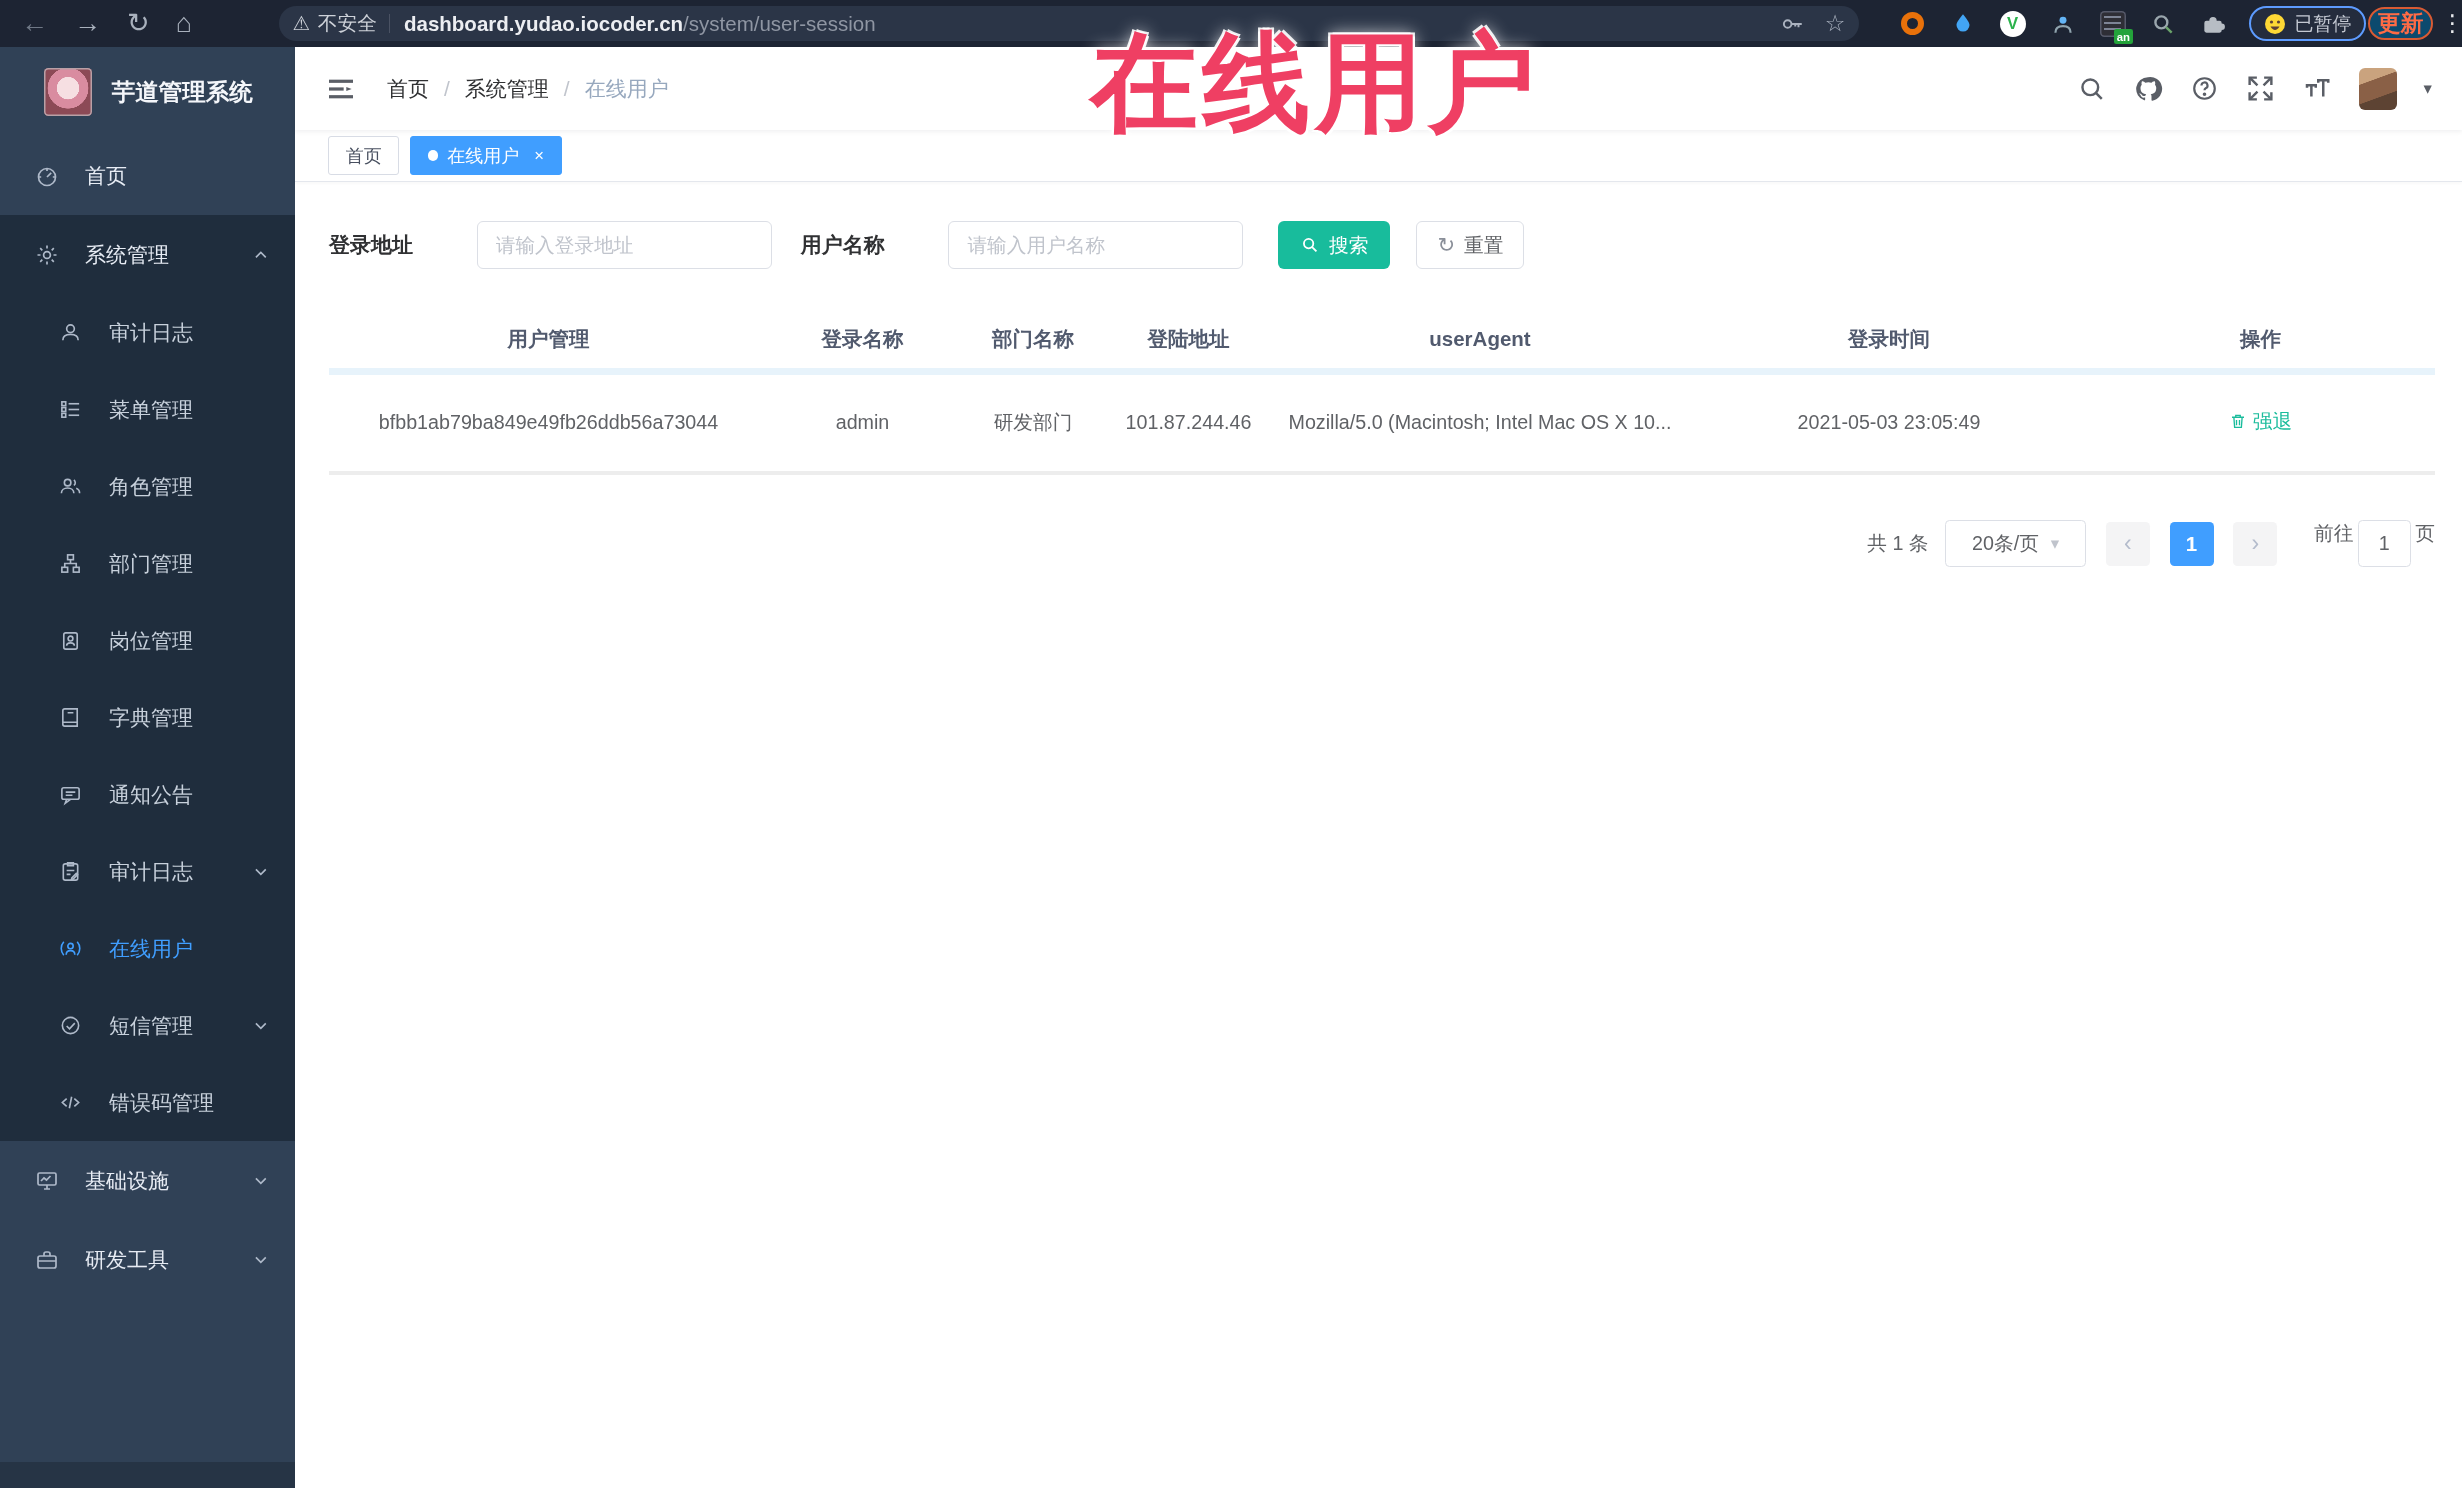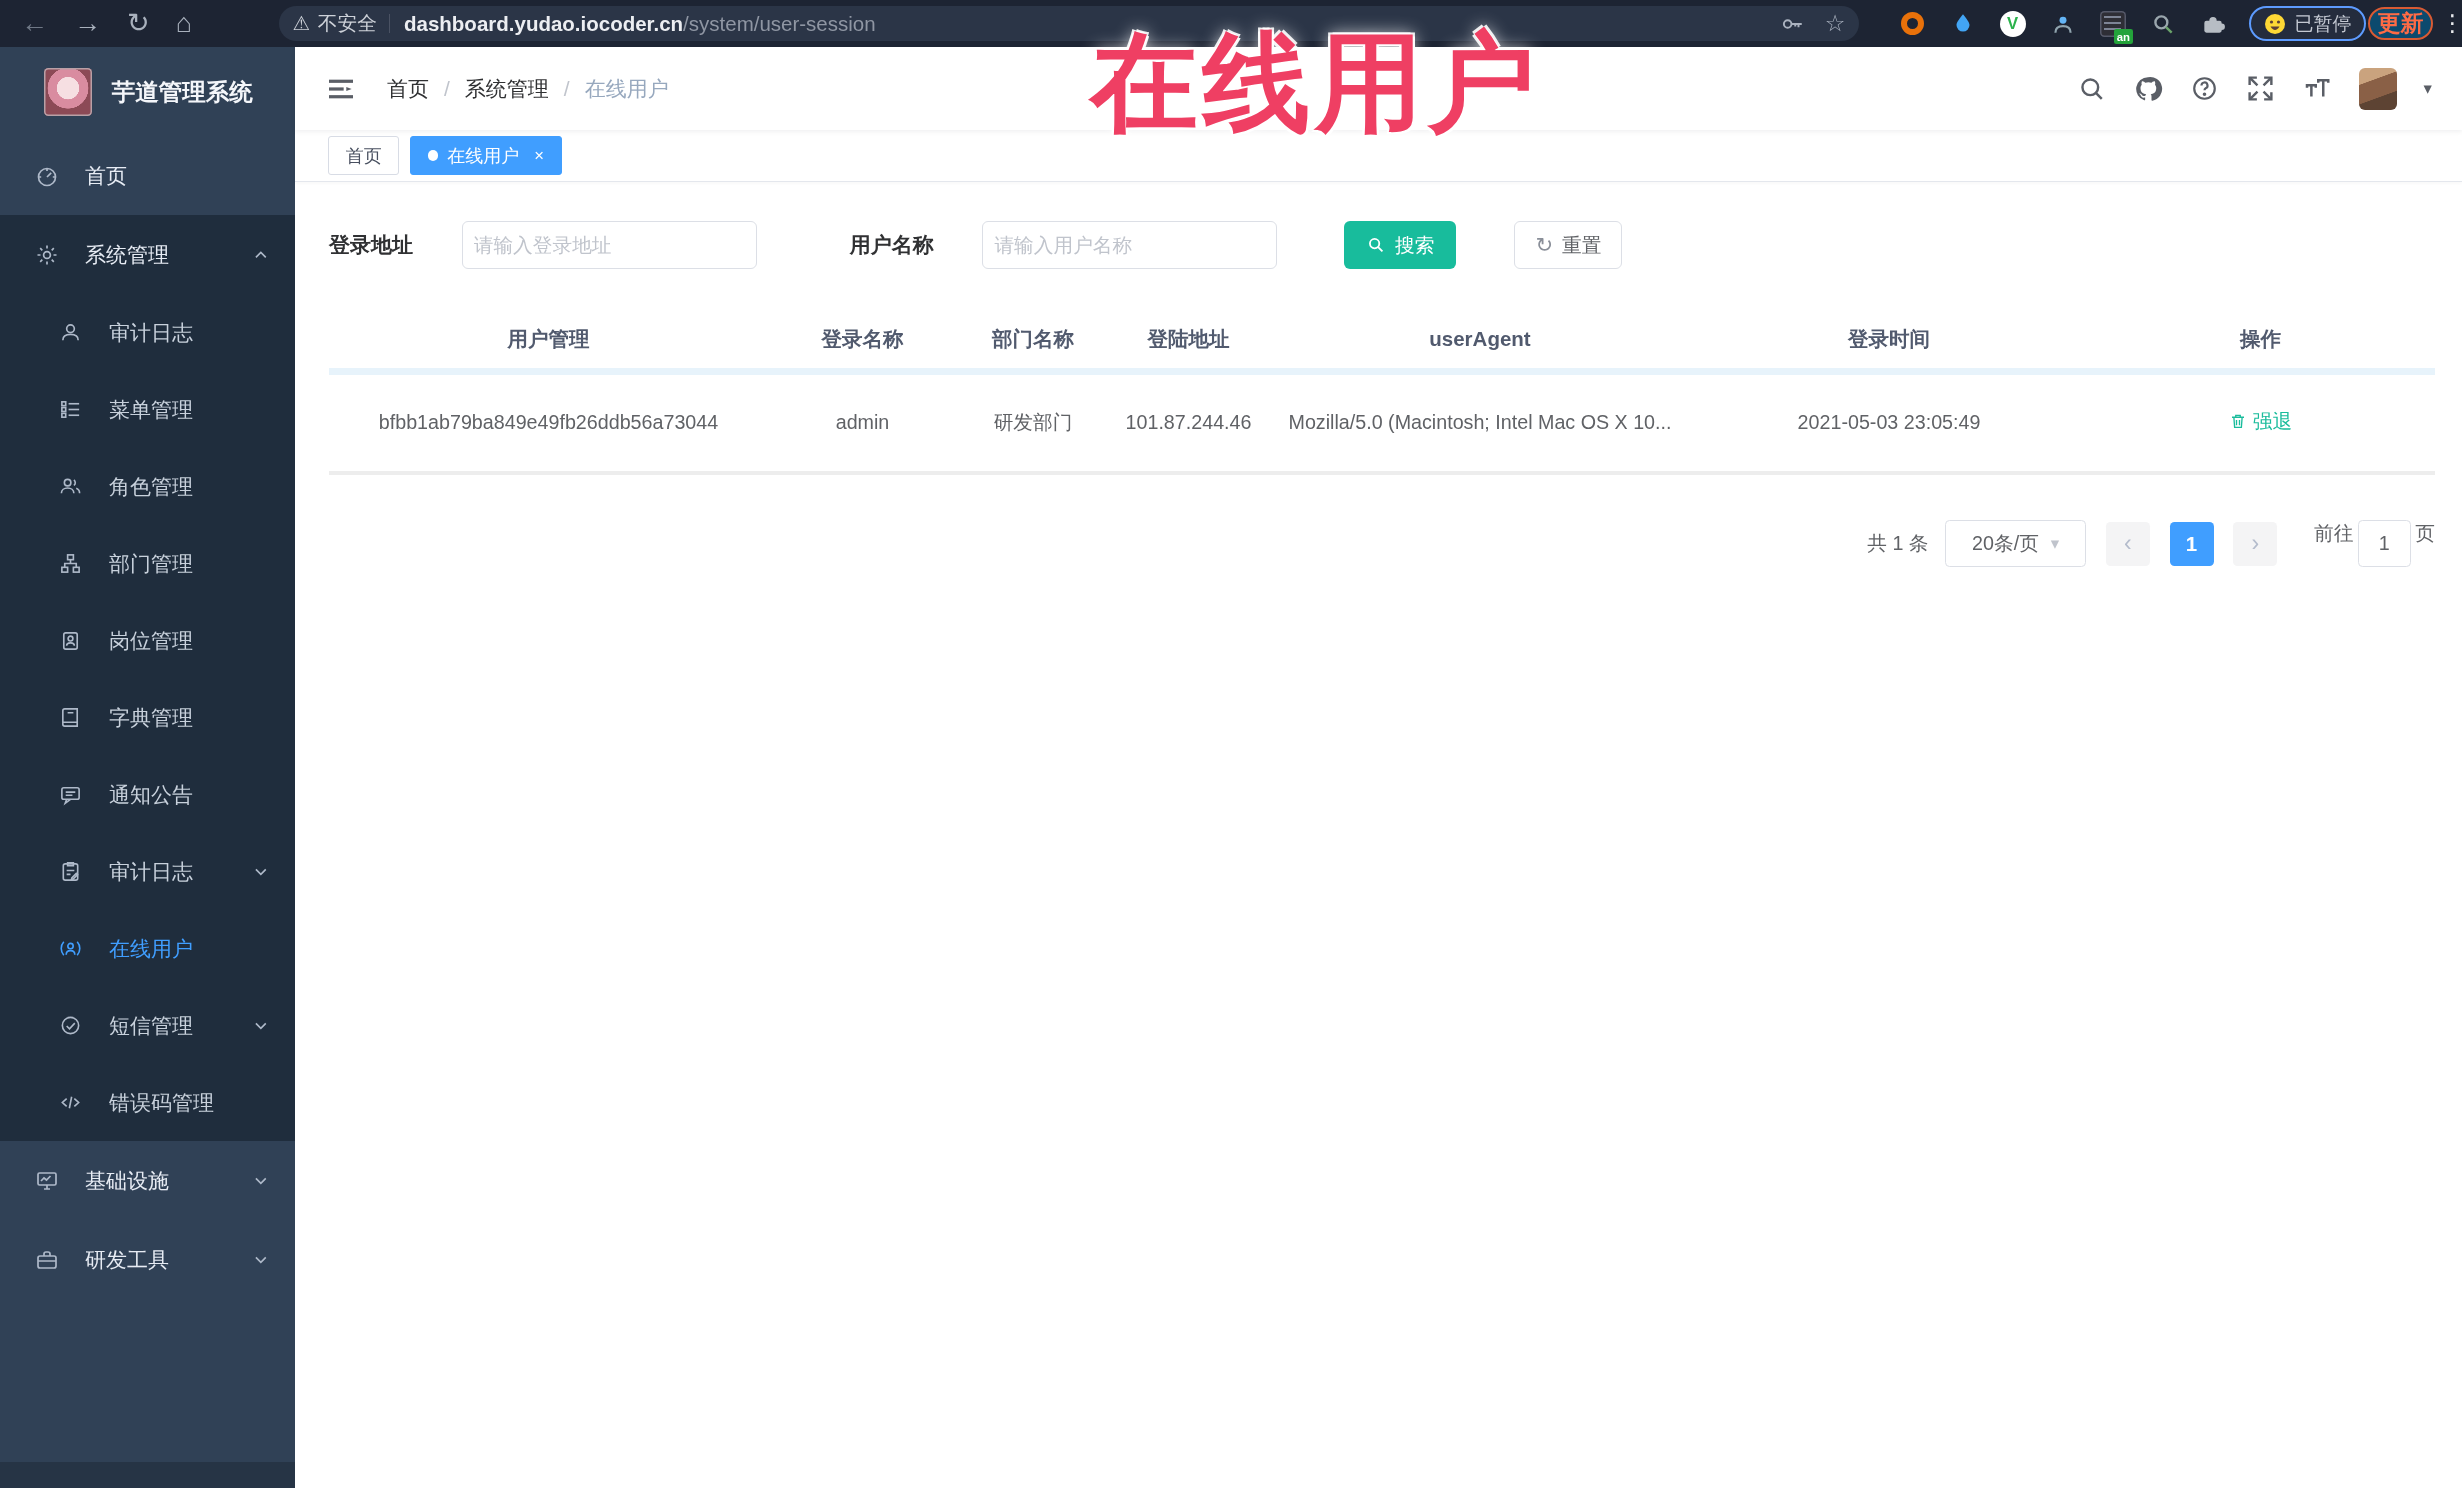--- a/index.html
+++ b/index.html
@@ -74,24 +74,24 @@
   .tagbar { height:52px; display:flex; align-items:center; gap:10.6px; padding-left:33px;
     border-bottom:1.5px solid #e4e7ed; box-shadow:0 1.5px 3px rgba(0,0,0,.03); }
   .tag { height:39px; display:flex; align-items:center; padding:0 16.7px; border:1.5px solid #d8dce5;
     background:#fff; color:#495060; font-size:18px; border-radius:3px; cursor:pointer; }
   .tag.active { background:#409eff; border-color:#409eff; color:#fff; gap:9px; }
   .tag-dot { width:10.6px; height:10.6px; border-radius:50%; background:#fff; }
   .tag-close { font-size:16.7px; margin-left:6px; }
 
   
   .content { padding:39px 26.5px 0 34px; }
-  .filter-row { display:flex; align-items:center;gap:32px; }
+  .filter-row { display:flex; align-items:center; }
   .f-label { font-size:21px; font-weight:bold; color:#303133; margin-right:16.7px; white-space:nowrap; }
-  .f-input { width:295px; height:48px; border:1.5px solid #dcdfe6; border-radius:6px; padding:0 11px;
-    font-size:19.7px; color:#606266; outline:none; font-family:inherit; }
+  .f-input { width:295px; height:48px; border:1.5px solid #dcdfe6; border-radius:6px; padding:0 18px;
+    font-size:19.7px; color:#606266; outline:none; font-family:inherit;margin-left:47px; }
   .f-input::placeholder { color:#c0c4cc; }
   .gap38 { width:29px; }
   .btn { height:48px; border-radius:6px; font-size:19.7px; display:inline-flex; align-items:center; justify-content:center;
     gap:9px; cursor:pointer; border:none; font-family:inherit; }
   .btn-search { width:112px; background:#18bc9c; color:#fff; margin-left:35px; }
   .btn-reset { width:108px; background:#fff; color:#606266; border:1.5px solid #dcdfe6; margin-left:26px; }
   .btn-reset .refresh-glyph { font-size:21px; color:#8a8f99; }
 
   
   table.grid { width:2106px; border-collapse:collapse; margin-top:39px; table-layout:fixed; }

